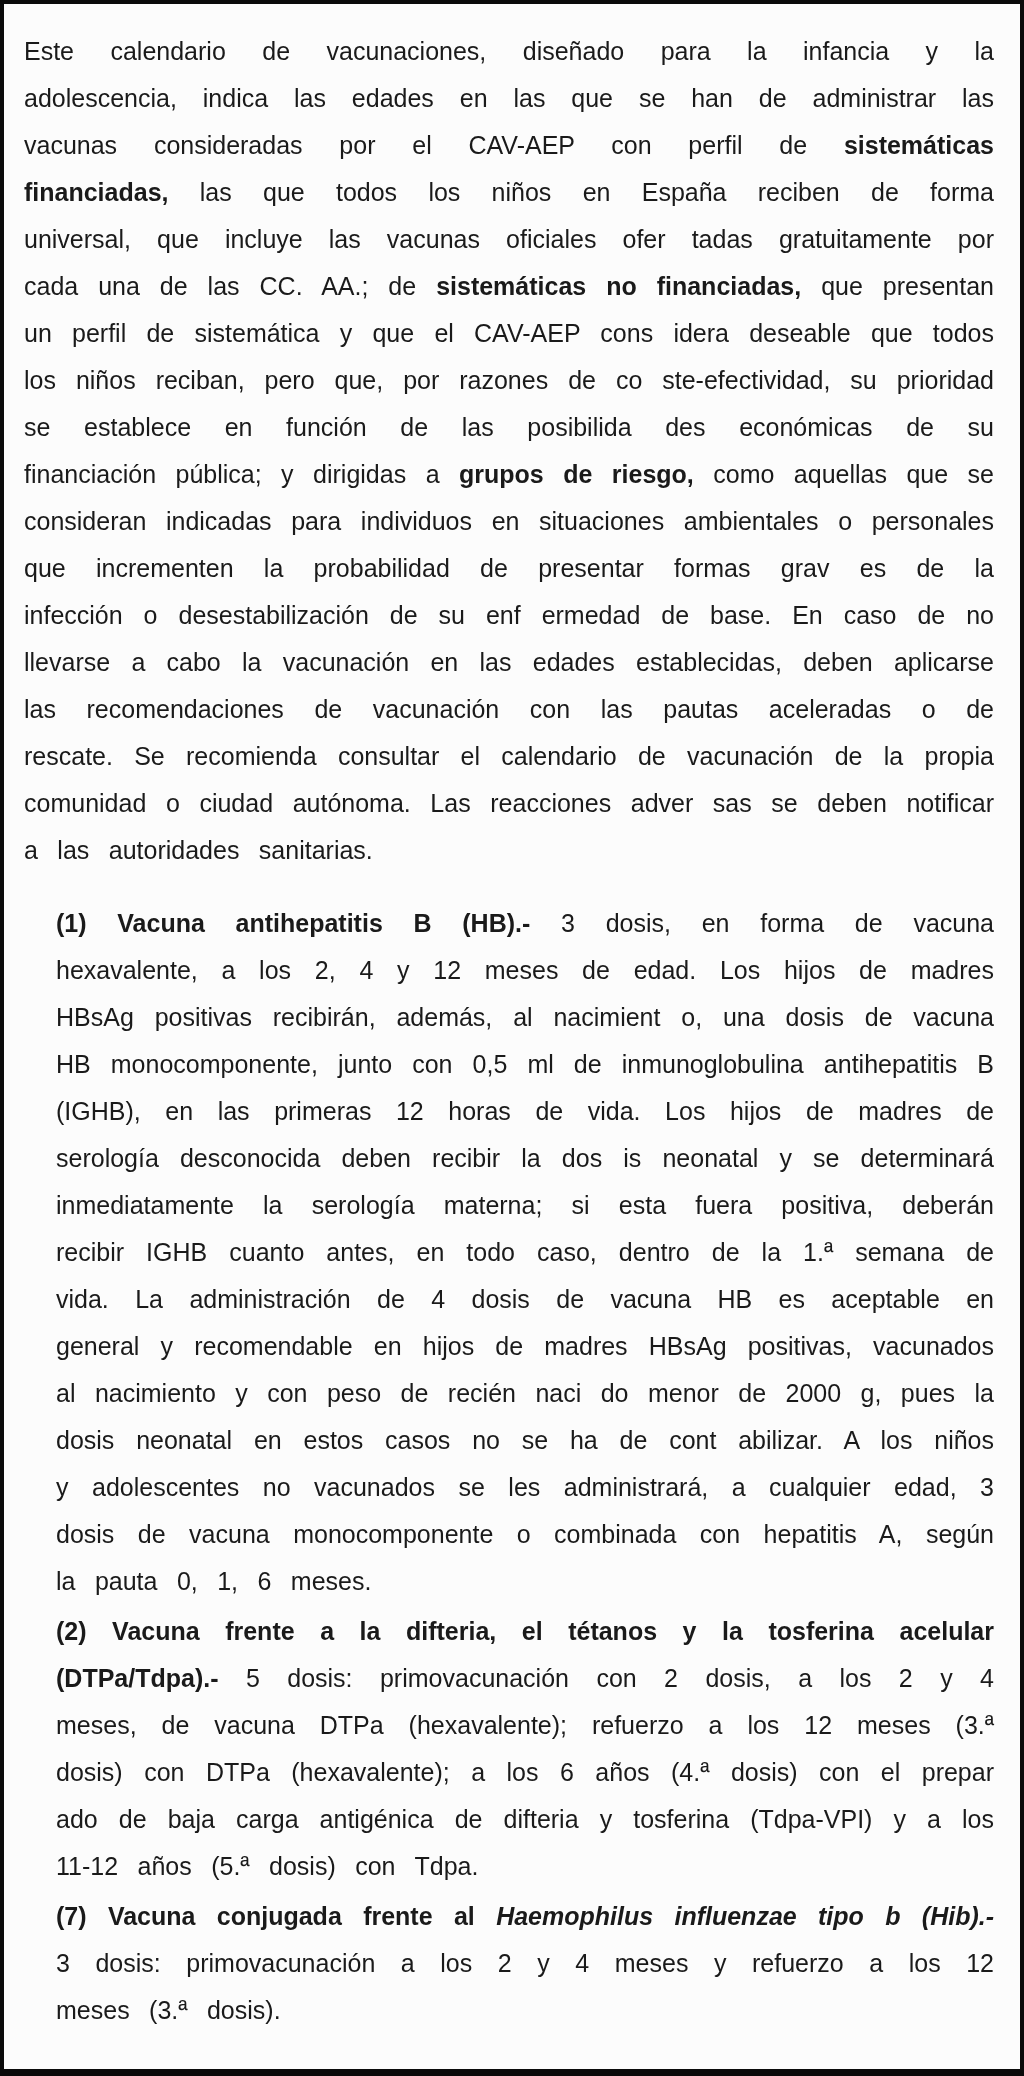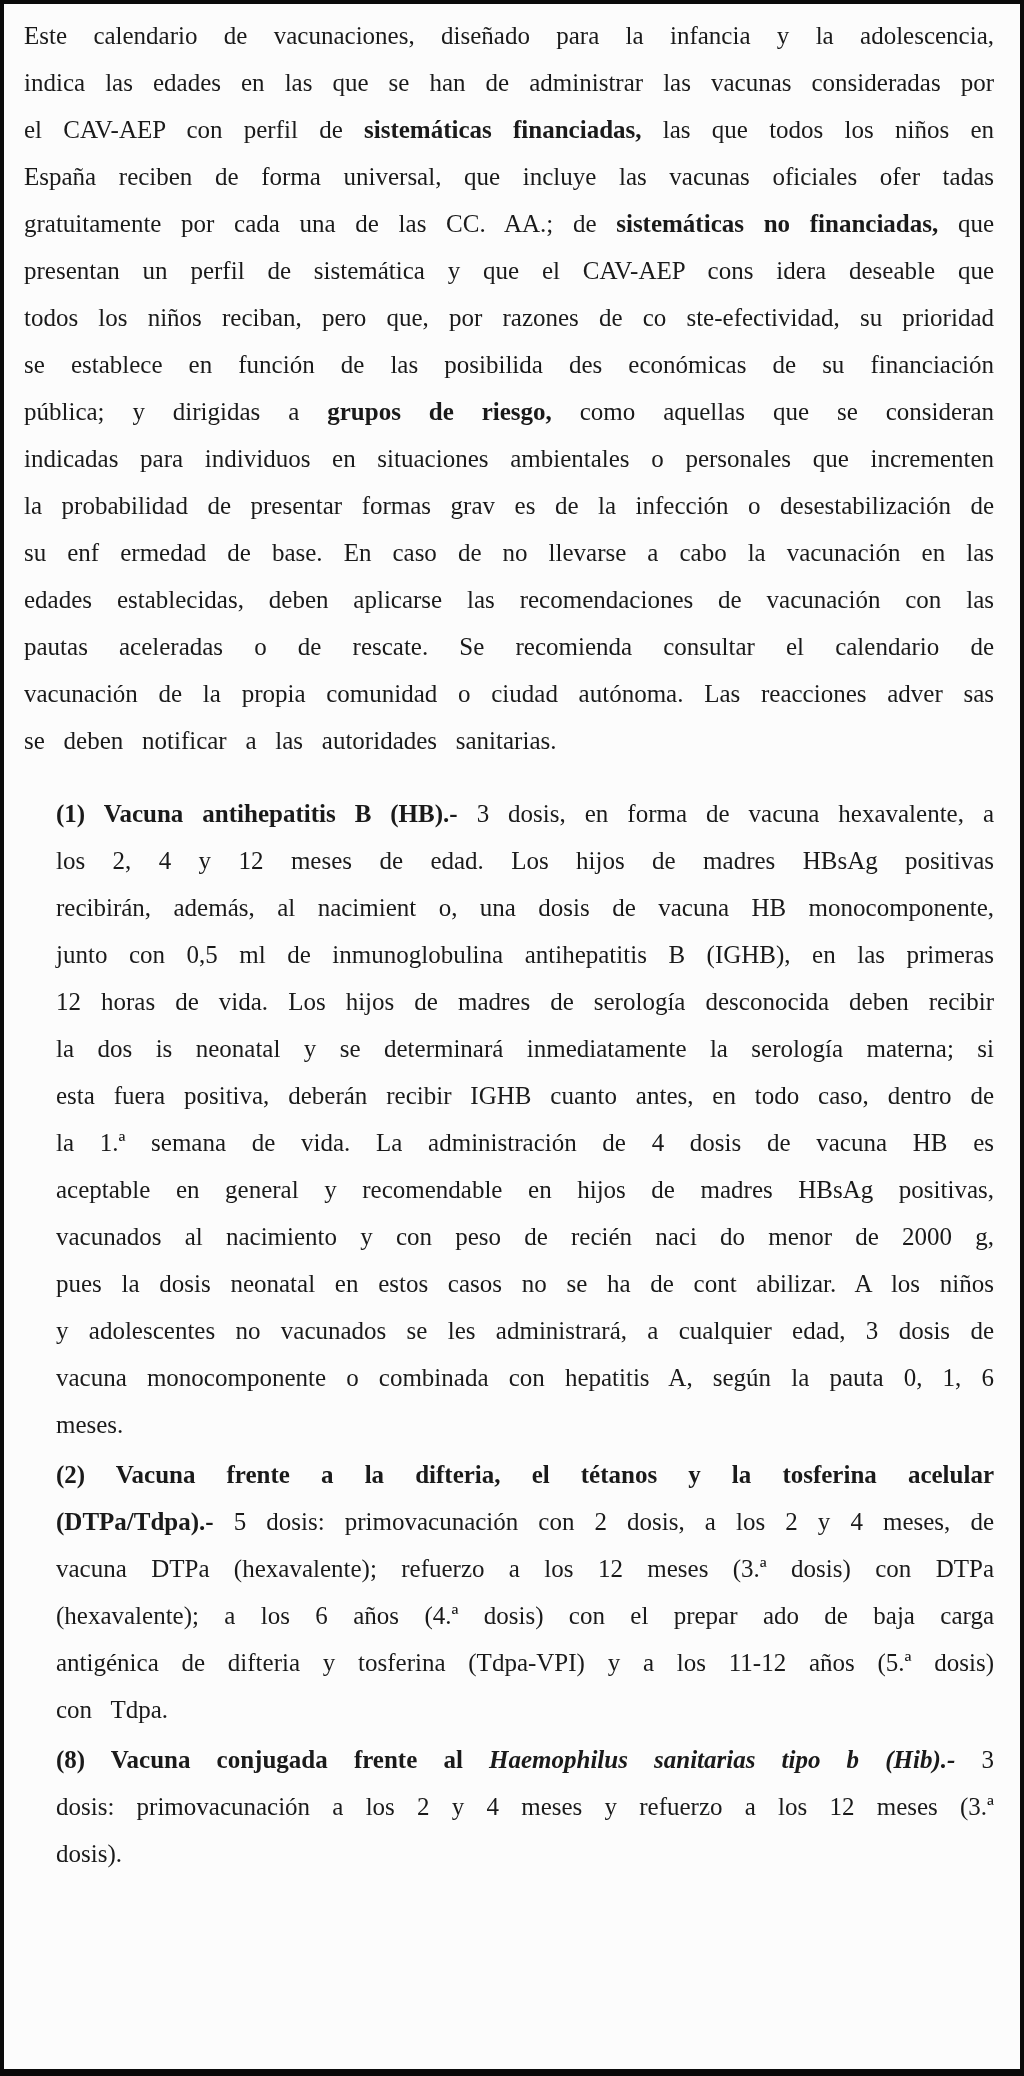--- a/index.html
+++ b/index.html
@@ -8,23 +8,23 @@
     background: #ffffff;
   }
   .page {
     position: relative;
     width: 1024px;
     height: 2076px;
     box-sizing: border-box;
     background: #fcfcfc;
     border: 4px solid #0a0a0a;
     border-bottom-width: 7px;
-    padding: 8px 26px 6px 20px;
+    padding: 24px 26px 6px 20px;
     overflow: hidden;
-    font-family: Liberation Serif, serif;
+    font-family: Liberation Sans, sans-serif;
     font-size: 25px;
     line-height: 47px;
     color: #1a1a1a;
     text-align: justify;
     word-spacing: 0.5em;
   }
   .para {
     margin: 0;
   }
   .para + .para {
@@ -42,15 +42,15 @@
 <body>
 
 <div class="page">
 
   <p class="para" id="p-intro"><span class="rn">Este calendario de vacunaciones, diseñado para la infancia y la adolescencia, indica las edades en las que se han de administrar las vacunas consideradas por el CAV-AEP con perfil de </span><span class="rb">sistemáticas financiadas,</span><span class="rn"> las que todos los niños en España reciben de forma universal, que incluye las vacunas oficiales ofer tadas gratuitamente por cada una de las CC. AA.; de </span><span class="rb">sistemáticas no financiadas,</span><span class="rn"> que presentan un perfil de sistemática y que el CAV-AEP cons idera deseable que todos los niños reciban, pero que, por razones de co ste-efectividad, su prioridad se establece en función de las posibilida des económicas de su financiación pública; y dirigidas a </span><span class="rb">grupos de riesgo,</span><span class="rn"> como aquellas que se consideran indicadas para individuos en situaciones ambientales o personales que incrementen la probabilidad de presentar formas grav es de la infección o desestabilización de su enf ermedad de base. En caso de no llevarse a cabo la vacunación en las edades establecidas, deben aplicarse las recomendaciones de vacunación con las pautas aceleradas o de rescate. Se recomienda consultar el calendario de vacunación de la propia comunidad o ciudad autónoma. Las reacciones adver sas se deben notificar a las autoridades sanitarias.</span></p>
 
   <p class="para" id="p-footnote-1"><span class="rb">(1) Vacuna antihepatitis B (HB).- </span><span class="rn">3 dosis, en forma de vacuna hexavalente, a los 2, 4 y 12 meses de edad. Los hijos de madres HBsAg positivas recibirán, además, al nacimient o, una dosis de vacuna HB monocomponente, junto con 0,5 ml de inmunoglobulina antihepatitis B (IGHB), en las primeras 12 horas de vida. Los hijos de madres de serología desconocida deben recibir la dos is neonatal y se determinará inmediatamente la serología materna; si esta fuera positiva, deberán recibir IGHB cuanto antes, en todo caso, dentro de la 1.ª semana de vida. La administración de 4 dosis de vacuna HB es aceptable en general y recomendable en hijos de madres HBsAg positivas, vacunados al nacimiento y con peso de recién naci do menor de 2000 g, pues la dosis neonatal en estos casos no se ha de cont abilizar. A los niños y adolescentes no vacunados se les administrará, a cualquier edad, 3 dosis de vacuna monocomponente o combinada con hepatitis A, según la pauta 0, 1, 6 meses.</span></p>
 
   <p class="para" id="p-footnote-2"><span class="rb">(2) Vacuna frente a la difteria, el tétanos y la tosferina acelular (DTPa/Tdpa).- </span><span class="rn">5 dosis: primovacunación con 2 dosis, a los 2 y 4 meses, de vacuna DTPa (hexavalente); refuerzo a los 12 meses (3.ª dosis) con DTPa (hexavalente); a los 6 años (4.ª dosis) con el prepar ado de baja carga antigénica de difteria y tosferina (Tdpa-VPI) y a los 11-12 años (5.ª dosis) con Tdpa.</span></p>
 
-  <p class="para" id="p-footnote-3"><span class="rb">(8) Vacuna conjugada frente al </span><span class="rbi">Haemophilus sanitarias tipo b (Hib).- </span><span class="rn">3 dosis: primovacunación a los 2 y 4 meses y refuerzo a los 12 meses (3.ª dosis).</span></p>
+  <p class="para" id="p-footnote-3"><span class="rb">(7) Vacuna conjugada frente al </span><span class="rbi">Haemophilus influenzae tipo b (Hib).- </span><span class="rn">3 dosis: primovacunación a los 2 y 4 meses y refuerzo a los 12 meses (3.ª dosis).</span></p>
 
 </div>
 
 </body></html>

